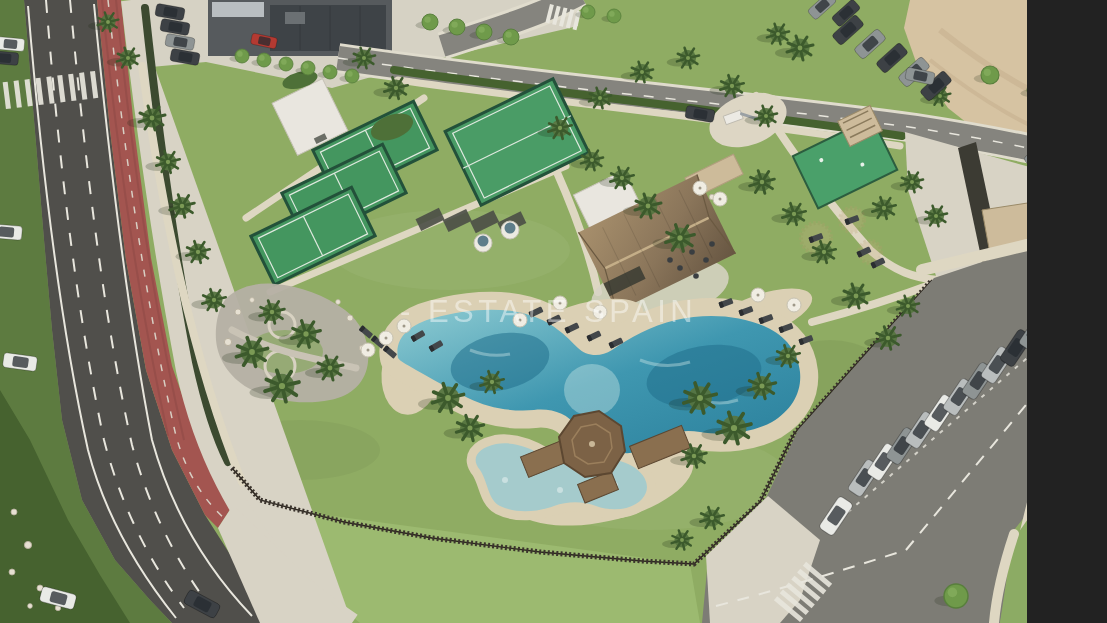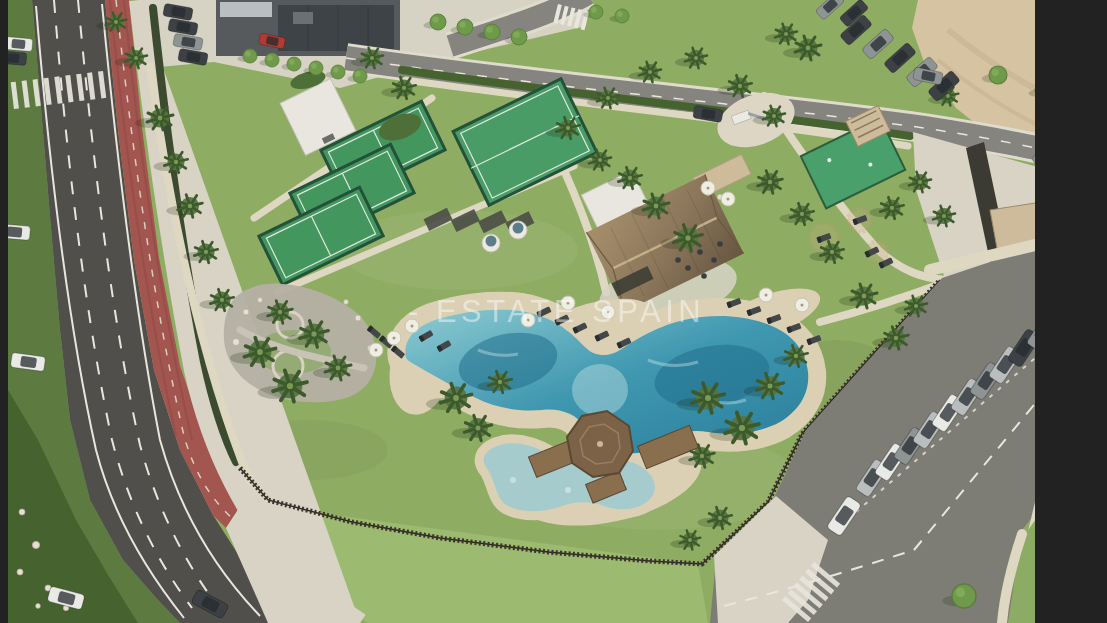--- a/index.html
+++ b/index.html
@@ -1,16 +1,16 @@
 <!DOCTYPE html>
 <html style="--grass: #8fac63; --grass_bright: #9cba70; --grass_dark: #5d7b40; --hedge: #46622f; --road: #504f4b; --road_light: #7d7c75; --marking: #e8e6dd; --bike_lane: #a35550; --pavement: #d8d3c5; --sand_path: #ded7c2; --beach_sand: #dbd0b4; --sand_lot: #d6c3a2; --water_deep: #2a7f9b; --water_light: #9fd0d4; --kids_pool: #a5cbcc; --court_green: #44965f; --court_fence: #23513a; --thatch: #97805f; --wood: #8a6f4f; --stone: #cdbb9a; --fence: #3a332c; --white_bldg: #e9e6df; --gravel: #b5b0a4; --palm: #4e6d39; --tree: #6f9a4a; --umbrella: #f0ede3; --car_white: #e9eae6; --car_silver: #b9bdbd; --car_gray: #8e9494; --car_dark: #3d4145; --car_red: #b33a32; --watermark: #ffffff;"><head>
 <meta charset="utf-8">
 <style>
   html,body{margin:0;padding:0;background:#222;}
-  #stage{position:relative;width:1027px;height:623px;overflow:hidden;font-family:"Liberation Sans",sans-serif;padding-left:8px;}
+  #stage{position:relative;width:1027px;height:623px;overflow:hidden;font-family:"Liberation Sans",sans-serif;}
   svg{display:block;width:1107px;height:623px;}
   .f-grass{fill:var(--grass)}
   .f-grassb{fill:var(--grass_bright)}
   .f-grassd{fill:var(--grass_dark)}
   .f-road{fill:var(--road)}
   .f-park{fill:var(--road_light)}
   .f-bike{fill:var(--bike_lane)}
   .f-pave{fill:var(--pavement)}
   .f-sandlot{fill:var(--sand_lot)}
   .f-beach{fill:var(--beach_sand)}

